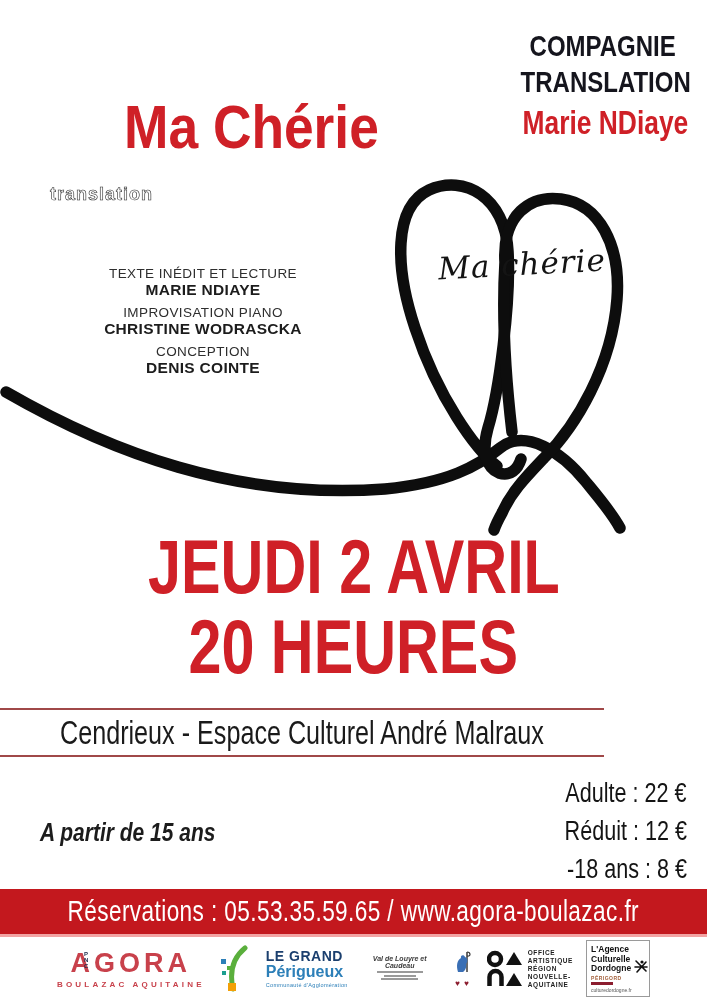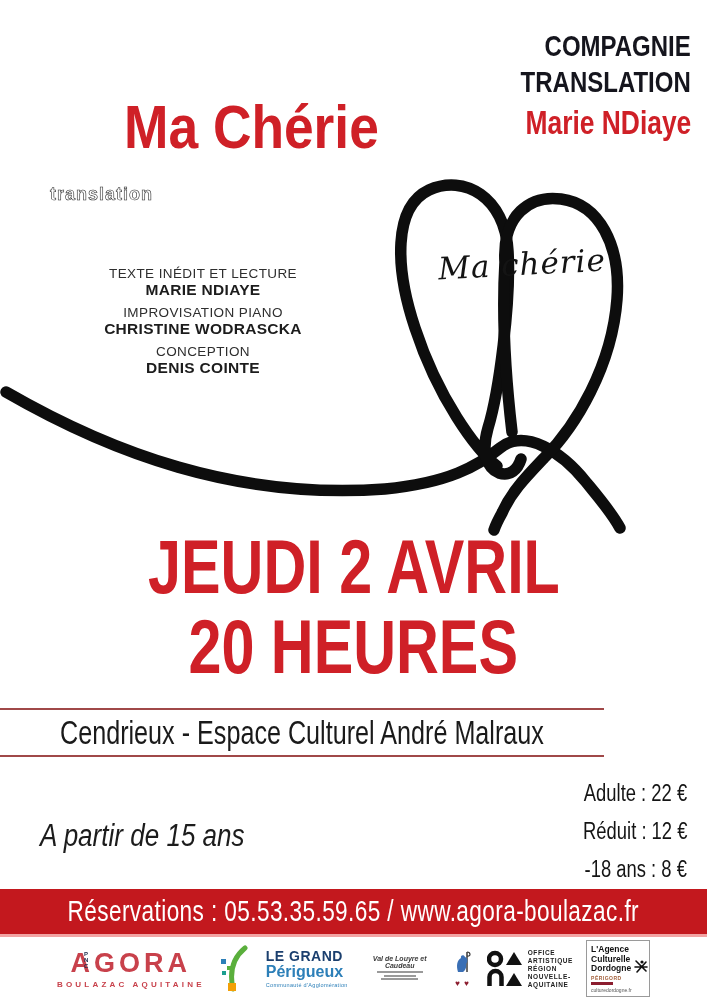--- a/index.html
+++ b/index.html
@@ -9,21 +9,21 @@
     font-family:"Liberation Sans", sans-serif; color:#191921;
   }
   .cond { display:inline-block; transform:scaleX(0.8); transform-origin:left center; white-space:nowrap; }
   .cond-c { display:inline-block; transform:scaleX(0.78); transform-origin:center center; white-space:nowrap; }
   .cond-r { display:inline-block; transform:scaleX(0.8); transform-origin:right center; white-space:nowrap; }
 
   
   .genre { position:absolute; left:33px; top:24px; font-size:64px; font-weight:800; letter-spacing:-1px; color:#15151d; line-height:72px; }
   .title { position:absolute; left:124px; top:92px; font-size:62px; font-weight:800; color:#cf2027; line-height:70px; }
   .title .cond { transform:scaleX(0.86); }
-  .company { position:absolute; right:16px; top:28px; text-align:right; }
+  .company { position:absolute; right:16px; top:28px; text-align:center; }
   .company .c-line { font-size:30px; font-weight:800; color:#15151d; line-height:36px; }
   .company .c-author { font-size:33px; font-weight:800; color:#cf2027; line-height:40px; margin-top:3px; }
 
   
   .translation-logo {
     position:absolute; left:50px; top:184px; font-size:18px; font-weight:600; letter-spacing:1px;
     color:#3a3a3a; -webkit-text-stroke:0.6px #2c2c2c; -webkit-text-fill-color:transparent;
   }
 
   
@@ -46,24 +46,24 @@
   
   .venue-bar {
     position:absolute; left:0; top:708px; width:604px; height:45px;
     border-top:2px solid #a04848; border-bottom:2px solid #a04848;
     display:flex; align-items:center; justify-content:center;
   }
   .venue-text { font-size:34px; font-weight:400; color:#1a1a1a; }
   .venue-text .cond-c { transform:scaleX(0.74); }
 
   
-  .age-notice { position:absolute; left:40px; top:818px; font-size:31px; font-style:italic; font-weight:400; color:#1c1c1c; }
+  .age-notice { position:absolute; left:40px; top:818px; font-size:25px; font-style:italic; font-weight:700; color:#1c1c1c; }
   .age-notice .cond { transform:scaleX(0.84); }
   .prices { position:absolute; right:20px; top:774px; text-align:right; }
-  .price-line { font-size:23px; font-weight:400; color:#141414; line-height:38px; }
+  .price-line { font-size:27px; font-weight:400; color:#141414; line-height:38px; }
 
   
   .banner {
     position:absolute; left:0; top:889px; width:707px; height:45px; background:#c3181e;
     display:flex; align-items:center; justify-content:center;
   }
   .banner-text { color:#ffffff; font-size:29px; font-weight:400; letter-spacing:0.5px; }
 
   
   .footer-line { position:absolute; left:0; top:934px; width:707px; height:3px; background:#f2a3a3; }

